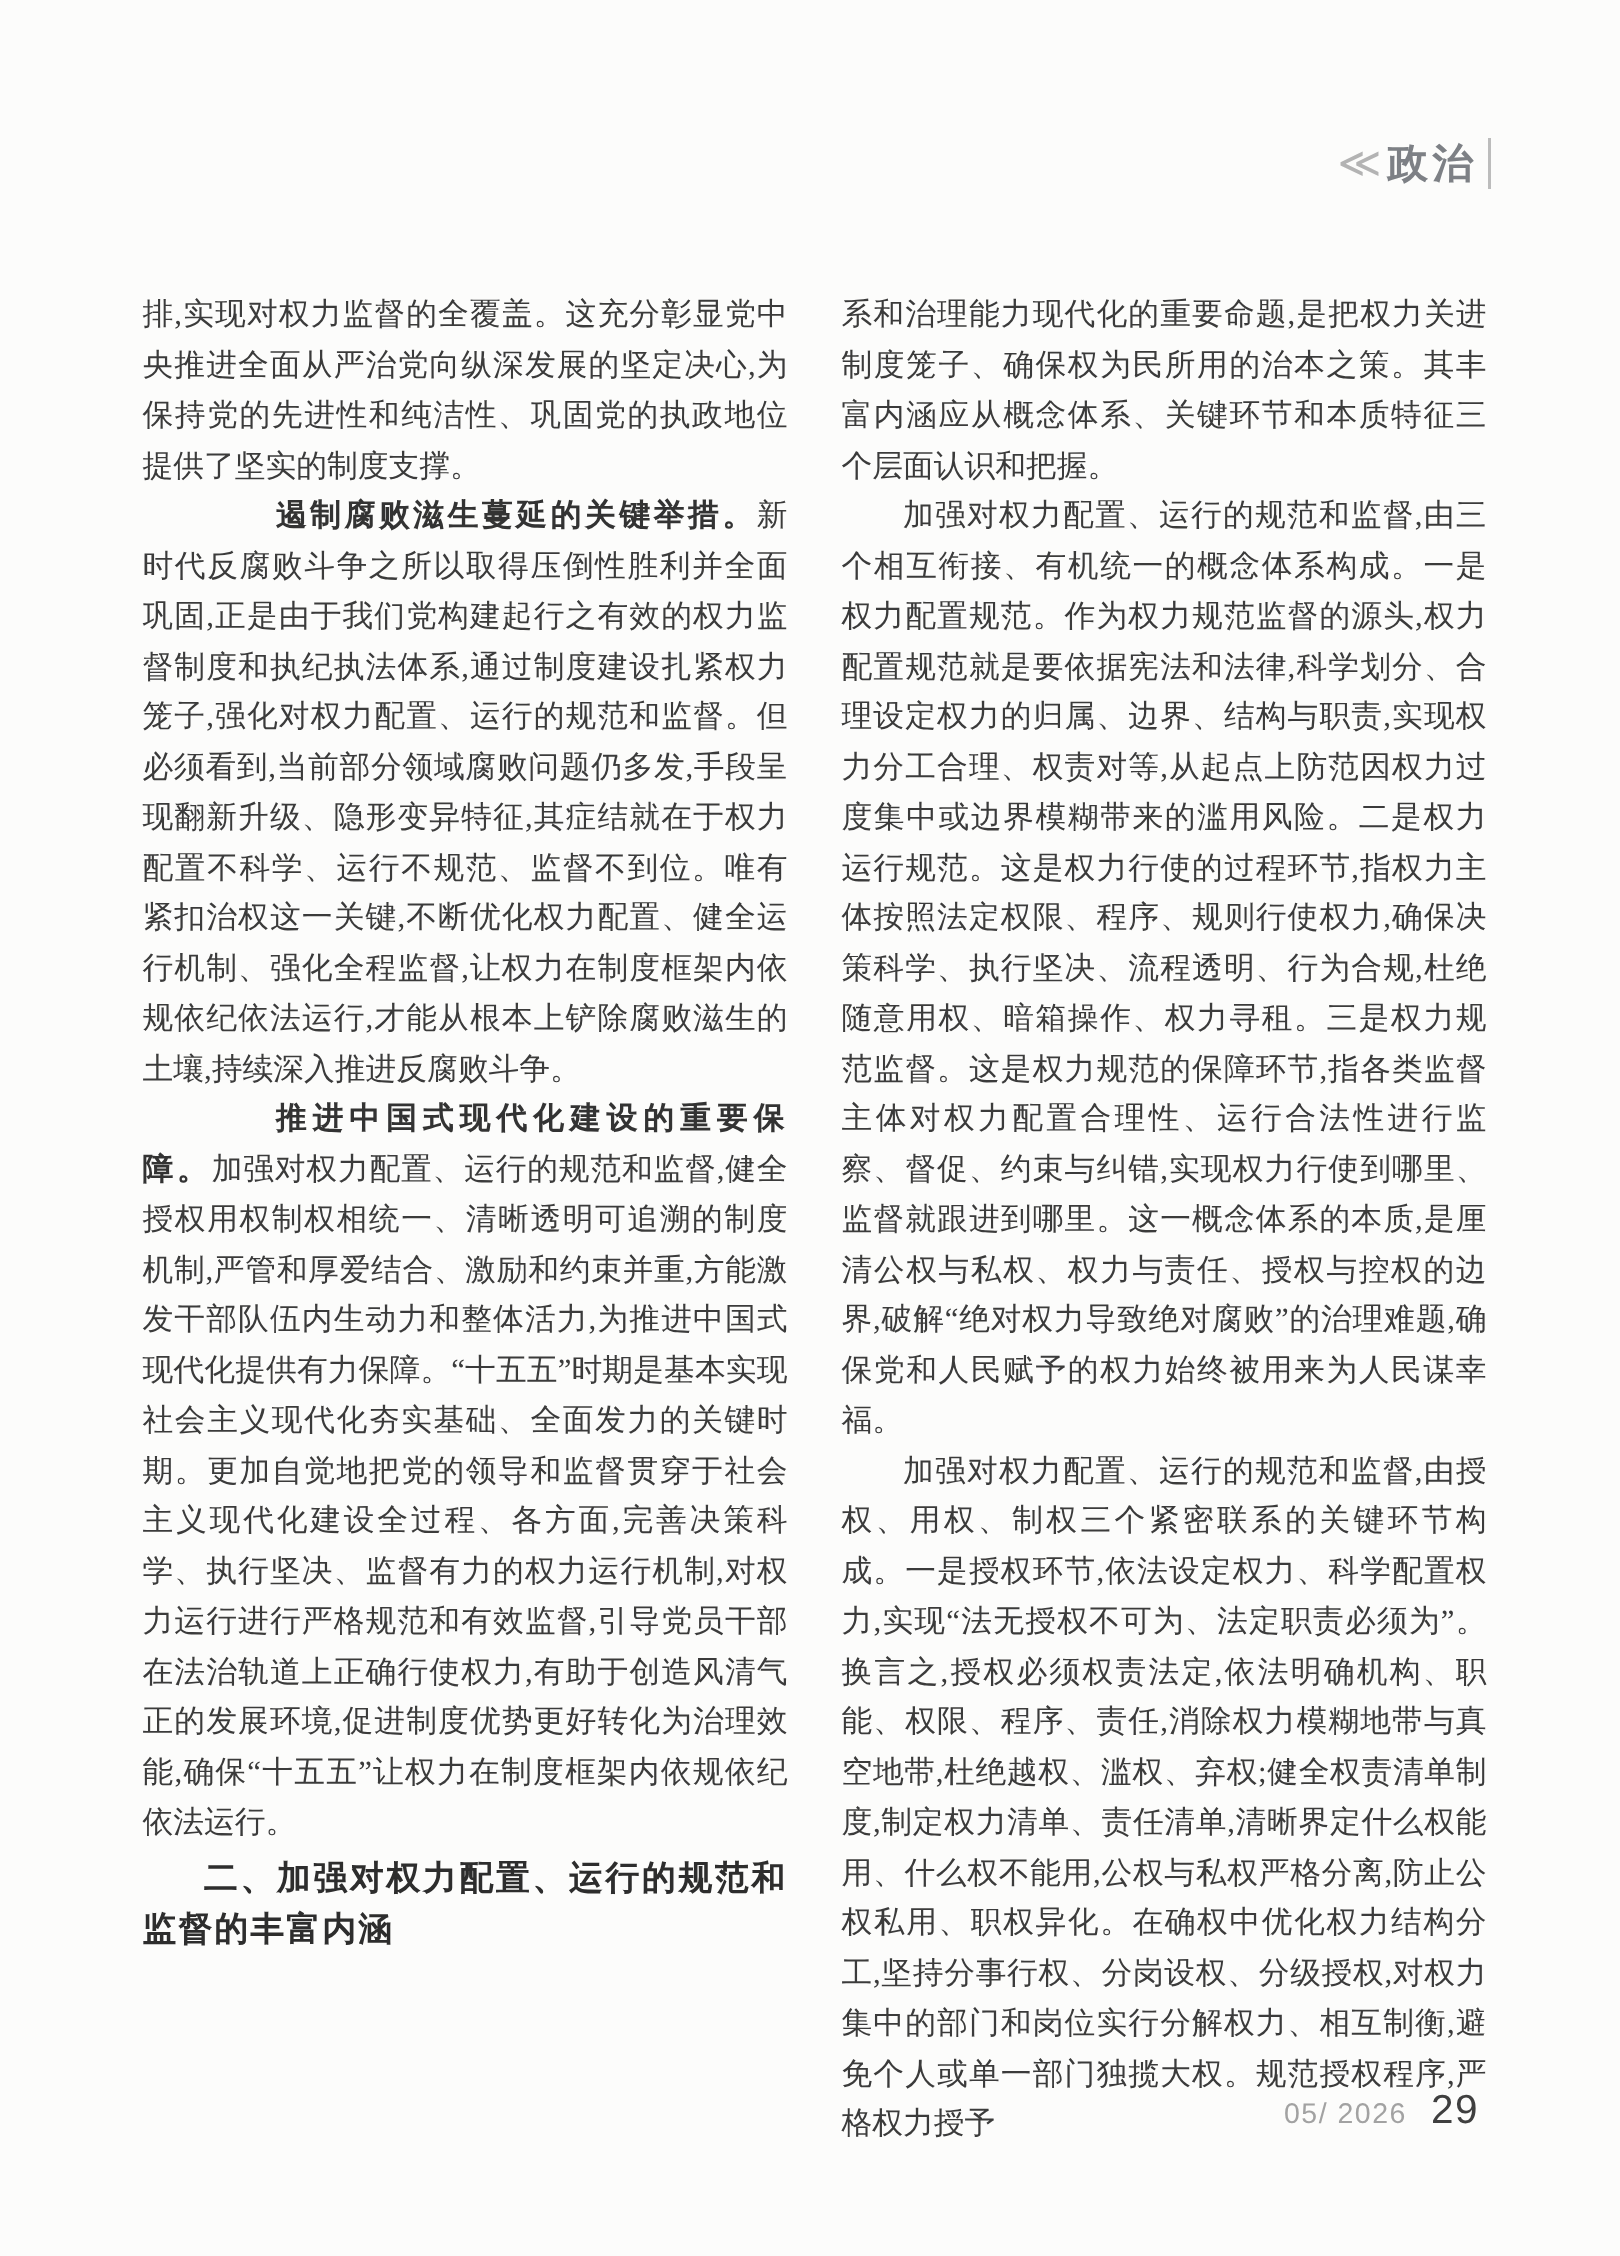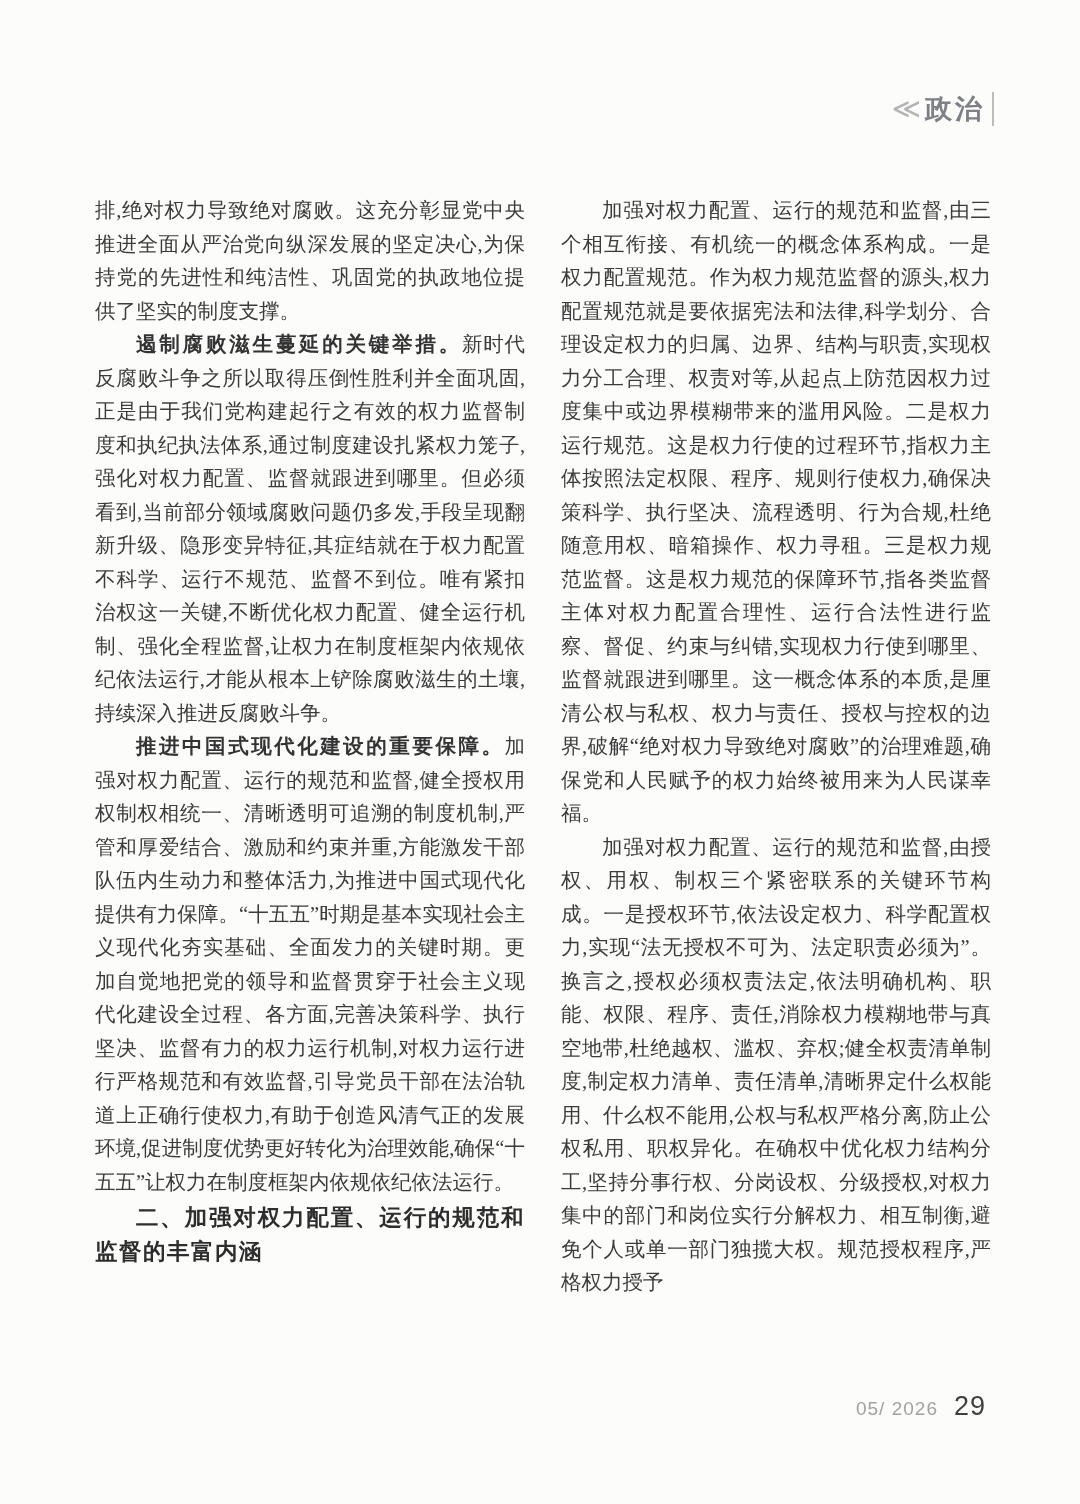--- a/index.html
+++ b/index.html
@@ -36,20 +36,21 @@
     font-size:20.5px;
     line-height:33.5px;
     text-align:justify;
     color:#3b3b3b;
   }
   .para.indent { text-indent:41px; }
   .lead {
     font-weight:bold;
     letter-spacing:2px;
     color:#333;
+    margin-left:48px;
   }
   .heading {
     margin:2px 0 20px 0;
     font-family:"Liberation Sans","DejaVu Sans",sans-serif;
     font-size:22.5px;
     font-weight:bold;
     color:#2d2d2d;
     line-height:34px;
     text-indent:41px;
     letter-spacing:1.5px;
@@ -72,27 +73,28 @@
 
   <div class="header">
     <span class="marker">≪</span>
     <span class="section">政治</span>
     <span class="divider"></span>
   </div>
 
   <div class="columns">
 
     <div class="col">
-      <p class="para"><span>排,绝对权力导致绝对腐败。这充分彰显党中央推进全面从严治党向纵深发展的坚定决心,为保持党的先进性和纯洁性、巩固党的执政地位提供了坚实的制度支撑。</span></p>
-      <p class="para indent"><span class="lead">遏制腐败滋生蔓延的关键举措。</span><span>新时代反腐败斗争之所以取得压倒性胜利并全面巩固,正是由于我们党构建起行之有效的权力监督制度和执纪执法体系,通过制度建设扎紧权力笼子,强化对权力配置、监督就跟进到哪里。但必须看到,当前部分领域腐败问题仍多发,手段呈现翻新升级、隐形变异特征,其症结就在于权力配置不科学、运行不规范、监督不到位。唯有紧扣治权这一关键,不断优化权力配置、健全运行机制、强化全程监督,让权力在制度框架内依规依纪依法运行,才能从根本上铲除腐败滋生的土壤,持续深入推进反腐败斗争。</span></p>
+      <p class="para"><span>排,实现对权力监督的全覆盖。这充分彰显党中央推进全面从严治党向纵深发展的坚定决心,为保持党的先进性和纯洁性、巩固党的执政地位提供了坚实的制度支撑。</span></p>
+      <p class="para indent"><span class="lead">遏制腐败滋生蔓延的关键举措。</span><span>新时代反腐败斗争之所以取得压倒性胜利并全面巩固,正是由于我们党构建起行之有效的权力监督制度和执纪执法体系,通过制度建设扎紧权力笼子,强化对权力配置、运行的规范和监督。但必须看到,当前部分领域腐败问题仍多发,手段呈现翻新升级、隐形变异特征,其症结就在于权力配置不科学、运行不规范、监督不到位。唯有紧扣治权这一关键,不断优化权力配置、健全运行机制、强化全程监督,让权力在制度框架内依规依纪依法运行,才能从根本上铲除腐败滋生的土壤,持续深入推进反腐败斗争。</span></p>
       <p class="para indent"><span class="lead">推进中国式现代化建设的重要保障。</span><span>加强对权力配置、运行的规范和监督,健全授权用权制权相统一、清晰透明可追溯的制度机制,严管和厚爱结合、激励和约束并重,方能激发干部队伍内生动力和整体活力,为推进中国式现代化提供有力保障。“十五五”时期是基本实现社会主义现代化夯实基础、全面发力的关键时期。更加自觉地把党的领导和监督贯穿于社会主义现代化建设全过程、各方面,完善决策科学、执行坚决、监督有力的权力运行机制,对权力运行进行严格规范和有效监督,引导党员干部在法治轨道上正确行使权力,有助于创造风清气正的发展环境,促进制度优势更好转化为治理效能,确保“十五五”让权力在制度框架内依规依纪依法运行。</span></p>
       <h2 class="heading">二、加强对权力配置、运行的规范和监督的丰富内涵</h2>
     </div>
 
     <div class="col">
+      <p class="para"><span>系和治理能力现代化的重要命题,是把权力关进制度笼子、确保权为民所用的治本之策。其丰富内涵应从概念体系、关键环节和本质特征三个层面认识和把握。</span></p>
       <p class="para indent"><span>加强对权力配置、运行的规范和监督,由三个相互衔接、有机统一的概念体系构成。一是权力配置规范。作为权力规范监督的源头,权力配置规范就是要依据宪法和法律,科学划分、合理设定权力的归属、边界、结构与职责,实现权力分工合理、权责对等,从起点上防范因权力过度集中或边界模糊带来的滥用风险。二是权力运行规范。这是权力行使的过程环节,指权力主体按照法定权限、程序、规则行使权力,确保决策科学、执行坚决、流程透明、行为合规,杜绝随意用权、暗箱操作、权力寻租。三是权力规范监督。这是权力规范的保障环节,指各类监督主体对权力配置合理性、运行合法性进行监察、督促、约束与纠错,实现权力行使到哪里、监督就跟进到哪里。这一概念体系的本质,是厘清公权与私权、权力与责任、授权与控权的边界,破解“绝对权力导致绝对腐败”的治理难题,确保党和人民赋予的权力始终被用来为人民谋幸福。</span></p>
       <p class="para indent"><span>加强对权力配置、运行的规范和监督,由授权、用权、制权三个紧密联系的关键环节构成。一是授权环节,依法设定权力、科学配置权力,实现“法无授权不可为、法定职责必须为”。换言之,授权必须权责法定,依法明确机构、职能、权限、程序、责任,消除权力模糊地带与真空地带,杜绝越权、滥权、弃权;健全权责清单制度,制定权力清单、责任清单,清晰界定什么权能用、什么权不能用,公权与私权严格分离,防止公权私用、职权异化。在确权中优化权力结构分工,坚持分事行权、分岗设权、分级授权,对权力集中的部门和岗位实行分解权力、相互制衡,避免个人或单一部门独揽大权。规范授权程序,严格权力授予</span></p>
     </div>
 
   </div>
 
   <div class="footer">
     <span class="issue">05/ 2026</span>
     <span class="pagenum">29</span>
   </div>

